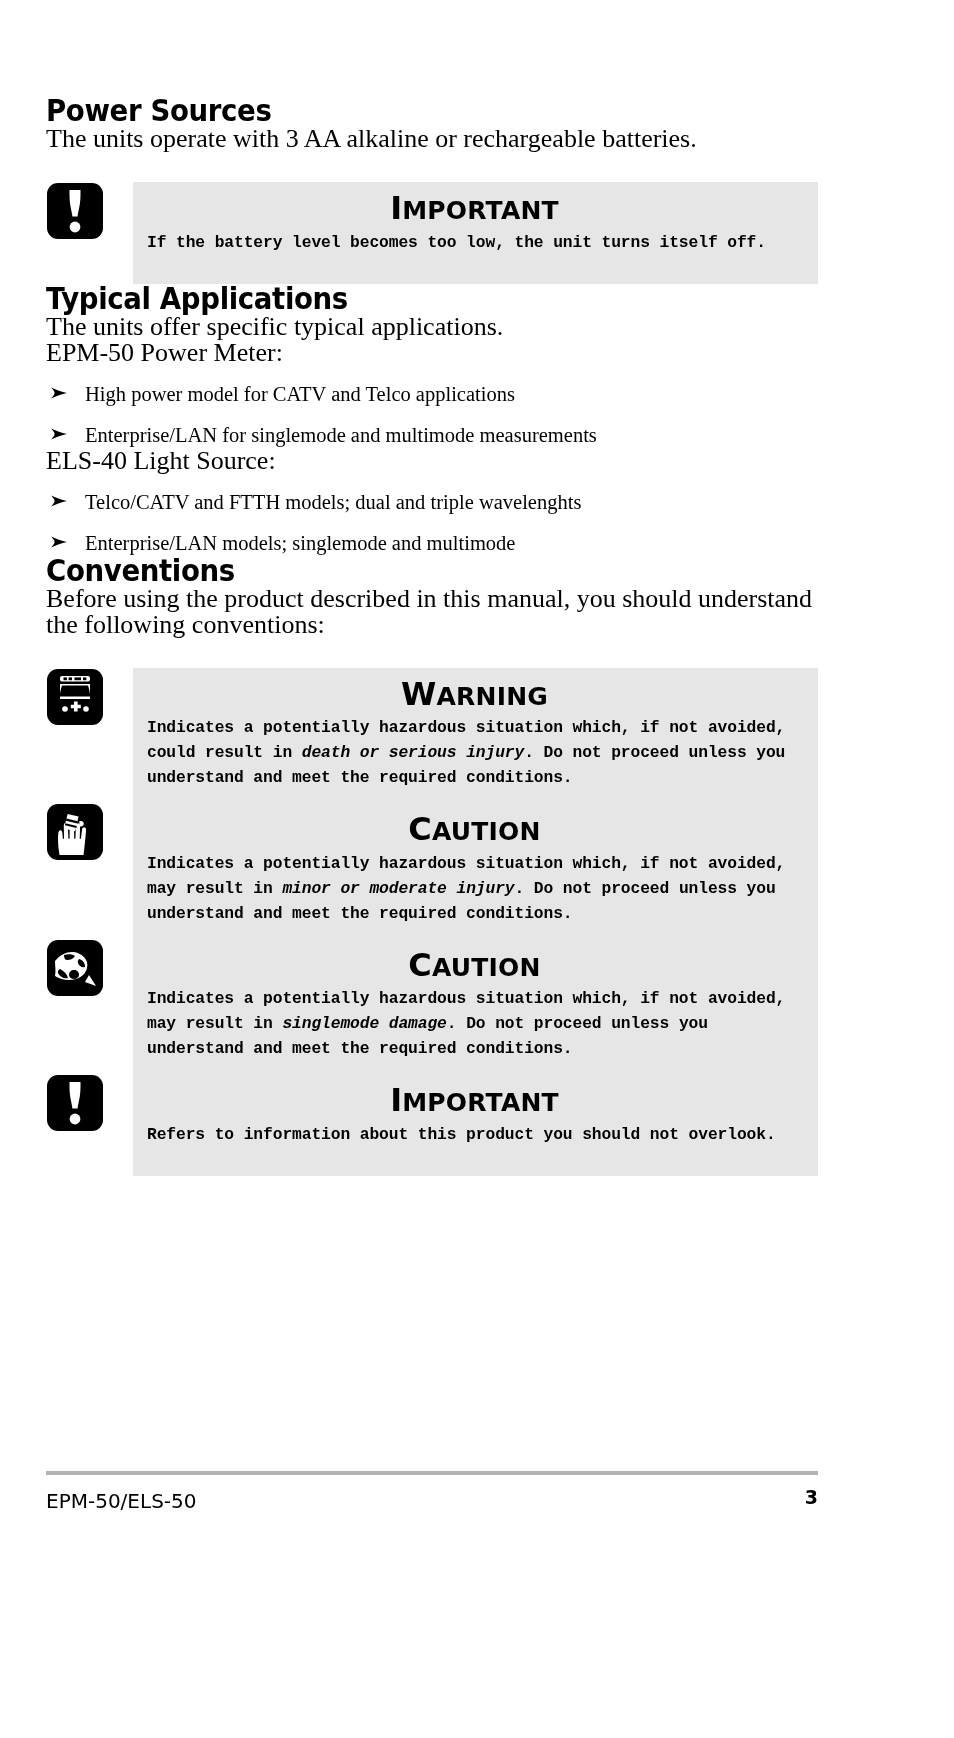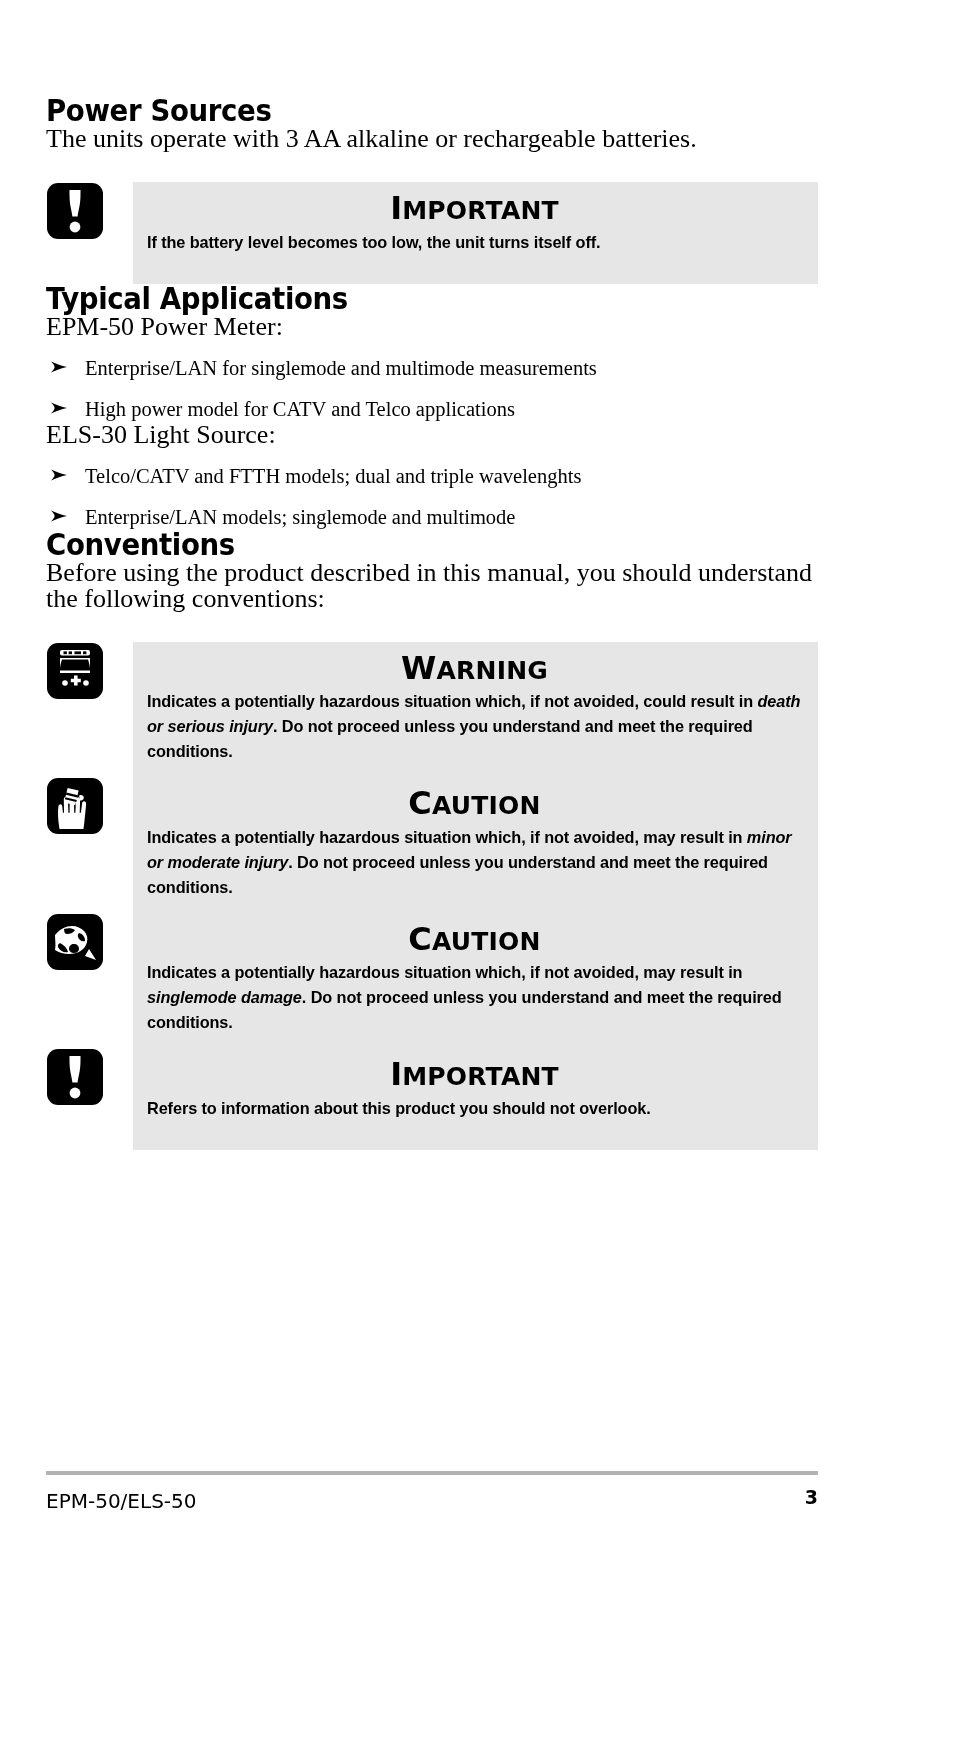--- a/index.html
+++ b/index.html
@@ -114,21 +114,21 @@
     margin: 0 0 4px 0;
     letter-spacing: 0.2px;
   }
   .alert-title .cap-first {
     font-size: 32px;
   }
   .alert-title .cap-rest {
     font-size: 25px;
   }
   .alert-text {
-    font-family: Liberation Sans, sans-serif;
+    font-family: Liberation Mono, monospace;
     font-weight: 700;
     font-size: 16.3px;
     line-height: 25px;
     margin: 0;
     color: #000;
     letter-spacing: -0.1px;
   }
   .alert-text em {
     font-style: italic;
   }
@@ -193,43 +193,44 @@
       <div class="alert-body compact">
         <div class="alert-title">
           <span class="cap-first">I</span><span class="cap-rest">MPORTANT</span>
         </div>
         <p class="alert-text">If the battery level becomes too low, the unit turns itself off.</p>
       </div>
     </div>
 
     <h1 class="section-heading h-gap-top">Typical Applications</h1>
 
+    <p class="body-text p-gap">The units offer specific typical applications.</p>
 
     <p class="body-text p-gap-sm">EPM-50 Power Meter:</p>
 
     <ul class="arrow-list">
+      <li>
+        <span class="bullet-arrow-icon">
+          <svg width="22" height="22" viewBox="0 0 22 22" xmlns="http://www.w3.org/2000/svg">
+            <path d="M3 5.5 C9 8.2 13 9.8 19 11 C13 12.2 9 13.8 3 16.5 C5.6 13.8 6.4 12.6 6.6 11 C6.4 9.4 5.6 8.2 3 5.5 Z" fill="#000000"></path>
+          </svg>
+        </span>
+        <span>High power model for CATV and Telco applications</span>
+      </li>
       <li>
         <span class="bullet-arrow-icon">
           <svg width="22" height="22" viewBox="0 0 22 22" xmlns="http://www.w3.org/2000/svg">
             <path d="M3 5.5 C9 8.2 13 9.8 19 11 C13 12.2 9 13.8 3 16.5 C5.6 13.8 6.4 12.6 6.6 11 C6.4 9.4 5.6 8.2 3 5.5 Z" fill="#000000"></path>
           </svg>
         </span>
         <span>Enterprise/LAN for singlemode and multimode measurements</span>
       </li>
-      <li>
-        <span class="bullet-arrow-icon">
-          <svg width="22" height="22" viewBox="0 0 22 22" xmlns="http://www.w3.org/2000/svg">
-            <path d="M3 5.5 C9 8.2 13 9.8 19 11 C13 12.2 9 13.8 3 16.5 C5.6 13.8 6.4 12.6 6.6 11 C6.4 9.4 5.6 8.2 3 5.5 Z" fill="#000000"></path>
-          </svg>
-        </span>
-        <span>High power model for CATV and Telco applications</span>
-      </li>
     </ul>
 
-    <p class="body-text p-gap-sm">ELS-30 Light Source:</p>
+    <p class="body-text p-gap-sm">ELS-40 Light Source:</p>
 
     <ul class="arrow-list">
       <li>
         <span class="bullet-arrow-icon">
           <svg width="22" height="22" viewBox="0 0 22 22" xmlns="http://www.w3.org/2000/svg">
             <path d="M3 5.5 C9 8.2 13 9.8 19 11 C13 12.2 9 13.8 3 16.5 C5.6 13.8 6.4 12.6 6.6 11 C6.4 9.4 5.6 8.2 3 5.5 Z" fill="#000000"></path>
           </svg>
         </span>
         <span>Telco/CATV and FTTH models; dual and triple wavelenghts</span>
       </li>

